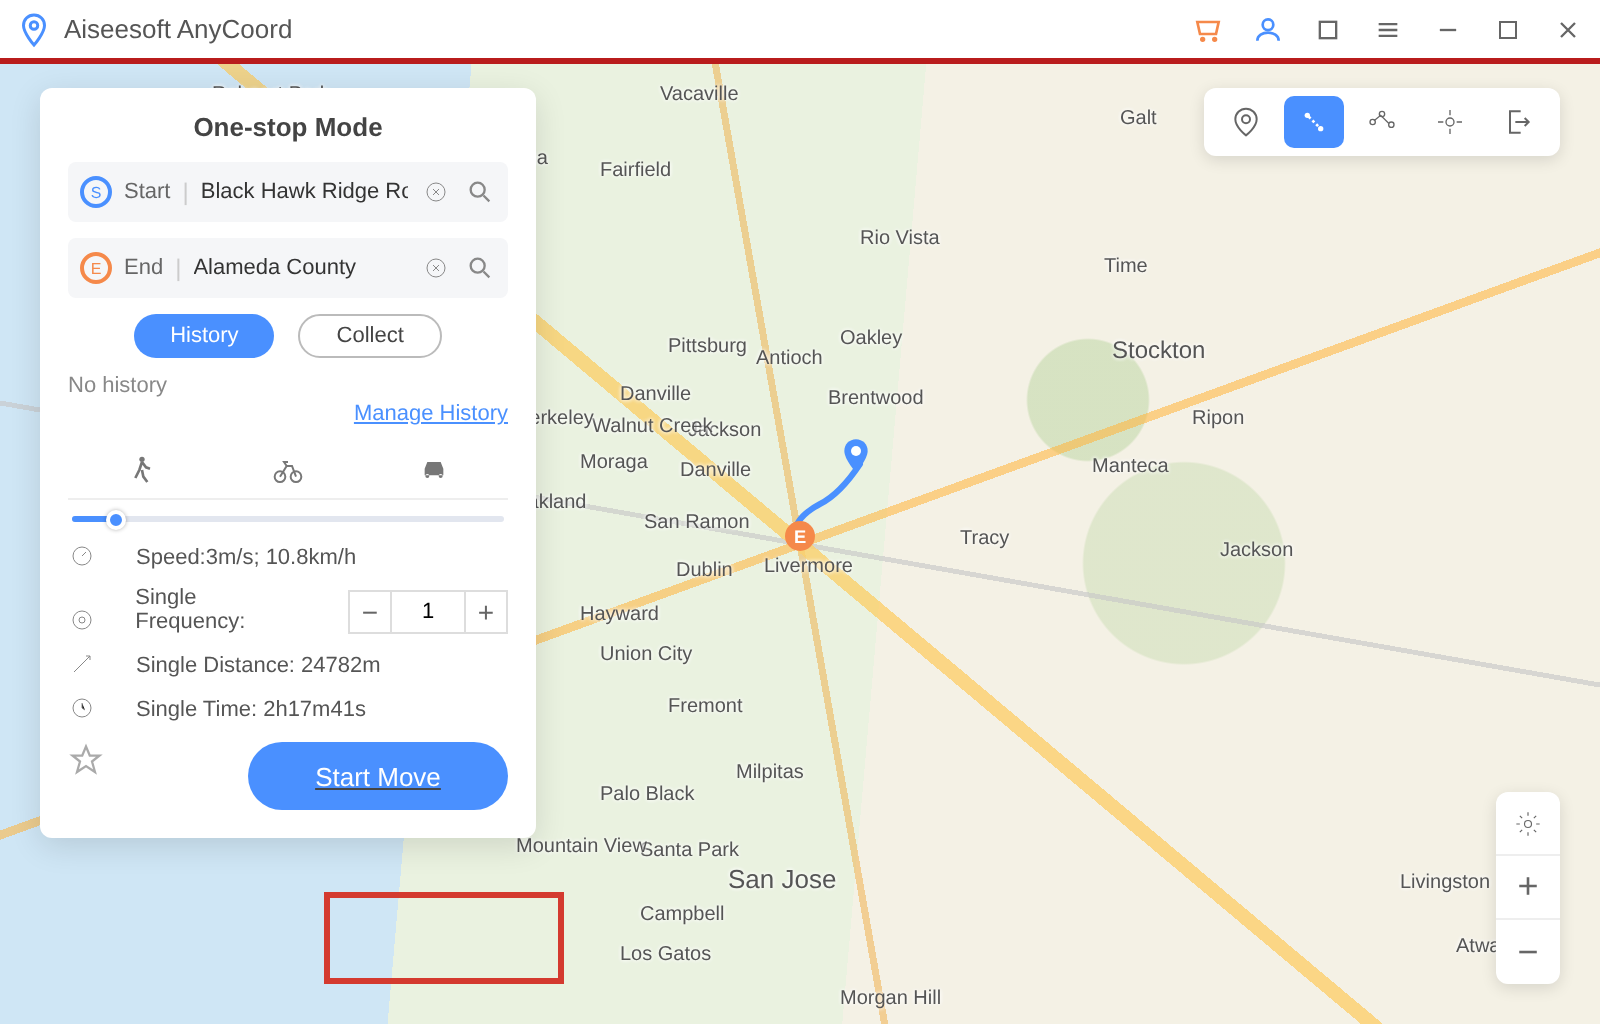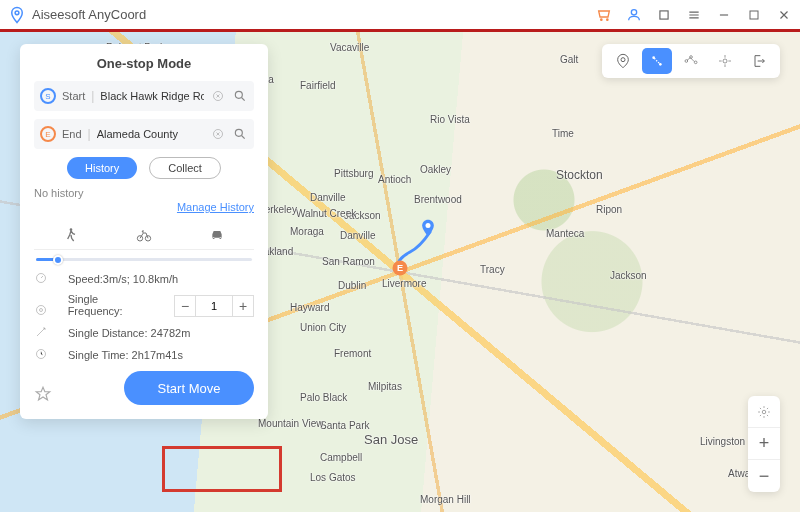--- a/index.html
+++ b/index.html
@@ -56,21 +56,21 @@
 .sliderbar { height:3px; background:#e2e6ef; border-radius:2px; position:relative; margin:0 2px 10px;}
 .sliderbar::before { content:""; position:absolute; left:0; width:10%; height:100%; background:#4a90ff; border-radius:2px;}
 .sliderbar .thumb { position:absolute; left:10%; top:50%; width:10px; height:10px; background:#4a90ff; border:2px solid #fff; border-radius:50%; transform:translate(-50%,-50%); box-shadow:0 0 2px rgba(0,0,0,.3);}
 
 .info { display:flex; align-items:flex-end; gap:20px; font-size:11px; color:#555; margin:8px 0;}
 .info .ic { width:14px; height:14px; display:flex; align-items:center; justify-content:center; color:#888;}
 .freq { display:flex; align-items:center; gap:0;}
 .freq button { width:22px; height:22px; border:1px solid #ddd; background:#fff; color:#666; font-size:14px;}
 .freq input { width:36px; height:22px; border:1px solid #ddd; border-left:none; border-right:none; text-align:center; font-size:11px;}
 
-.panelfoot { display:flex; align-items:flex-end; justify-content:space-between; margin-top:10px;}
+.panelfoot { display:flex; align-items:flex-start; justify-content:space-between; margin-top:10px;text-decoration:underline;}
 .star { width:20px; height:20px; color:#aaa;}
 .startbtn { background:#4a90ff; color:#fff; font-size:13px; font-weight:500; border:none; border-radius:18px; height:34px; width:130px; cursor:pointer;}
 .highlight { position:absolute; border:3px solid #d43a2f; pointer-events:none; }
 
 .toolstrip { position:absolute; top:44px; right:20px; background:#fff; border-radius:6px; box-shadow:0 2px 8px rgba(0,0,0,.12); height:34px; display:flex; align-items:center; padding:0 4px; z-index:20;}
 .toolstrip .tb { width:30px; height:26px; margin:0 2px; display:flex; align-items:center; justify-content:center; border-radius:5px; color:#666;}
 .toolstrip .tb.active { background:#4a90ff; color:#fff;}
 
 .zoomctl { position:absolute; right:20px; bottom:20px; width:32px; background:#fff; border-radius:6px; box-shadow:0 2px 8px rgba(0,0,0,.12); z-index:20;}
 .zoomctl div { height:32px; display:flex; align-items:center; justify-content:center; color:#666; font-size:18px;}

